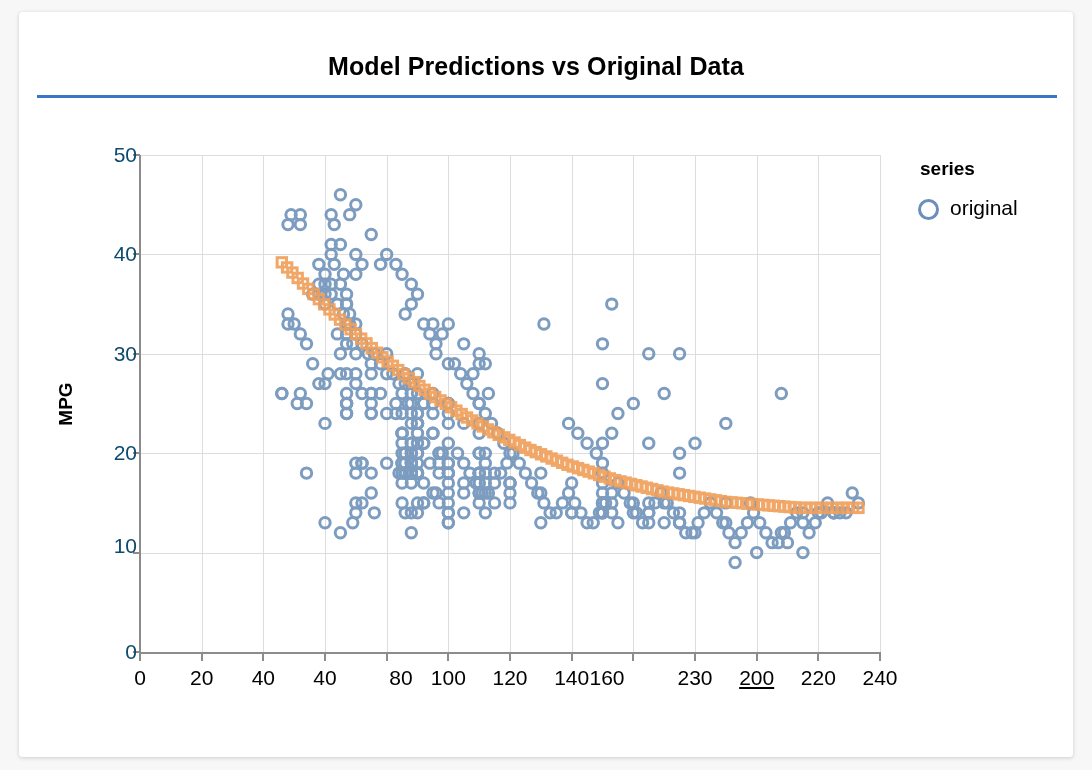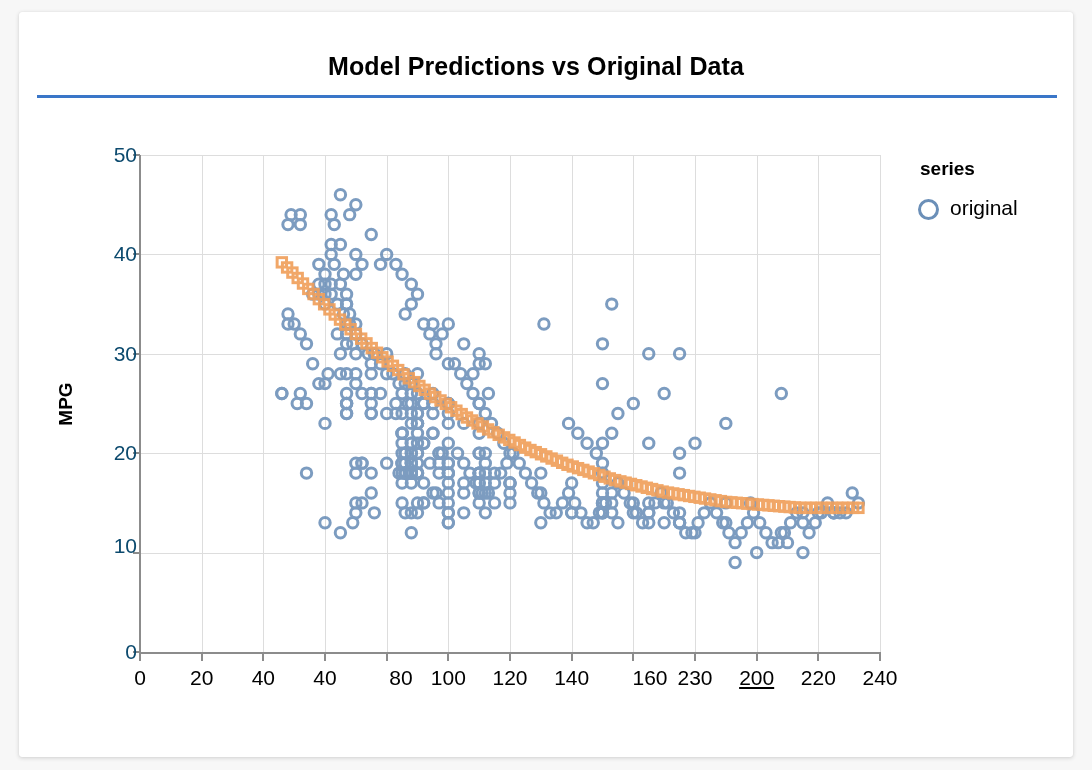--- a/index.html
+++ b/index.html
@@ -210,21 +210,21 @@
         <div class="xlabel" style="left: 185px;">40</div>
         <div class="tick-x" style="left: 245.667px;"></div>
         <div class="xlabel" style="left: 261px;">80</div>
         <div class="tick-x" style="left: 307.333px;"></div>
         <div class="xlabel" style="left: 308.333px;">100</div>
         <div class="tick-x" style="left: 369px;"></div>
         <div class="xlabel" style="left: 370px;">120</div>
         <div class="tick-x" style="left: 430.667px;"></div>
         <div class="xlabel" style="left: 431.667px;">140</div>
         <div class="tick-x" style="left: 492.333px;"></div>
-        <div class="xlabel" style="left: 510px;">160</div>
+        <div class="xlabel" style="left: 467px;">160</div>
         <div class="tick-x" style="left: 554px;"></div>
         <div class="xlabel" style="left: 555px;">230</div>
         <div class="tick-x" style="left: 615.667px;"></div>
         <div class="xlabel" style="left: 616.667px; text-decoration: underline;">200</div>
         <div class="tick-x" style="left: 677.333px;"></div>
         <div class="xlabel" style="left: 678.333px;">220</div>
         <div class="tick-x" style="left: 739px;"></div>
         <div class="xlabel" style="left: 740px;">240</div>
       </div>
     <svg id="marker-layer" width="740" height="497" viewBox="0 0 740 497">

